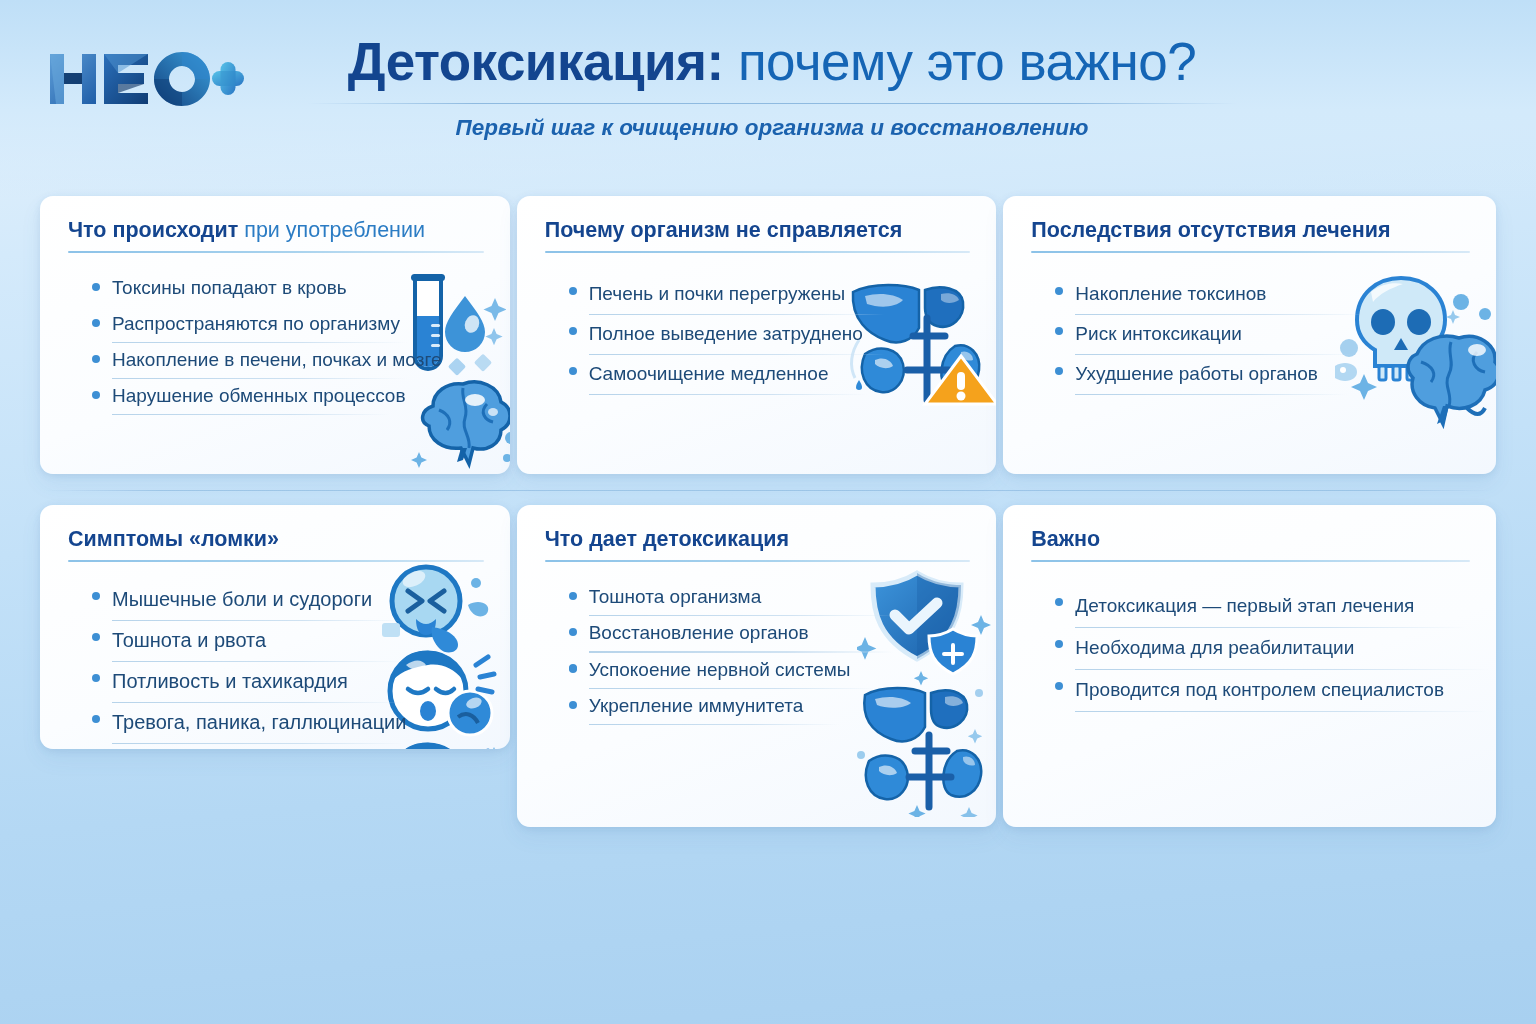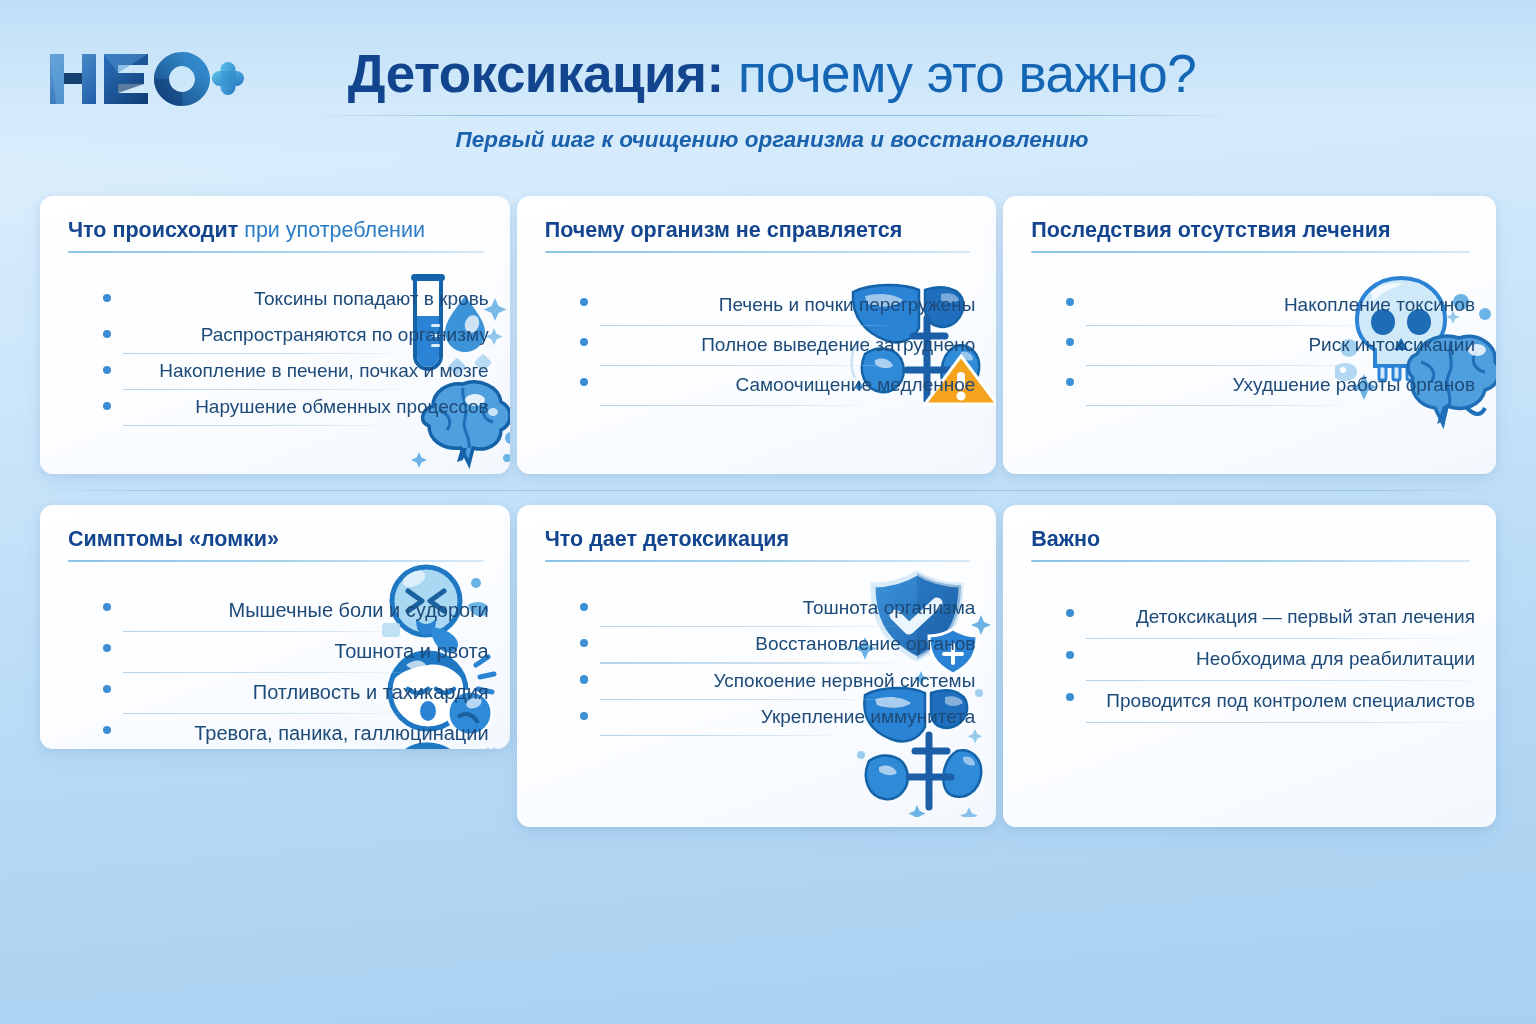--- a/index.html
+++ b/index.html
@@ -18,21 +18,21 @@
     pointer-events:none;
   }
 
   
   .header { position:relative; height:190px; }
   .logo {
     position:absolute; left:48px; top:48px;
     width:196px; height:62px;
   }
   .title-wrap {
-    position:absolute; left:272px; top:44px; width:1000px;
+    position:absolute; left:272px; top:32px; width:1000px;
     text-align:center;
   }
   .title {
     font-size:53px; font-weight:700; letter-spacing:-0.5px;
     color:#1a4fa0; white-space:nowrap;
     line-height:1.15;
   }
   .title .t-bold { font-weight:700; color:#13458f; }
   .title .t-light { font-weight:400; color:#1565b5; }
   .title-rule {
@@ -73,21 +73,21 @@
     font-size:21.5px; white-space:nowrap;
   }
   .card-head .h-bold { font-weight:700; color:#14458f; }
   .card-head .h-rest { font-weight:400; color:#2b7cc4; }
   .head-rule {
     margin:8px 26px 0 28px; height:2px;
     background:linear-gradient(90deg,#8cc2e8 0%,#a9d3ee 55%,#d7e9f7 100%);
     border-radius:2px;
   }
 
-  ul.items { list-style:none; margin:15px; padding:14px 0 0 16px; position:relative; z-index:2;text-align:right; }
+  ul.items { list-style:none; margin:4px; padding:14px 0 0 16px; position:relative; z-index:2; }
   ul.items li {
     position:relative;
     margin:0 0 0 30px;
     padding:0 0 0 22px;
     color:#1d4a78;
     font-size:20px;
     line-height:1;
     white-space:nowrap;
   }
   ul.items li .txt { display:inline-block; padding:7px 6px 9px 0; }

